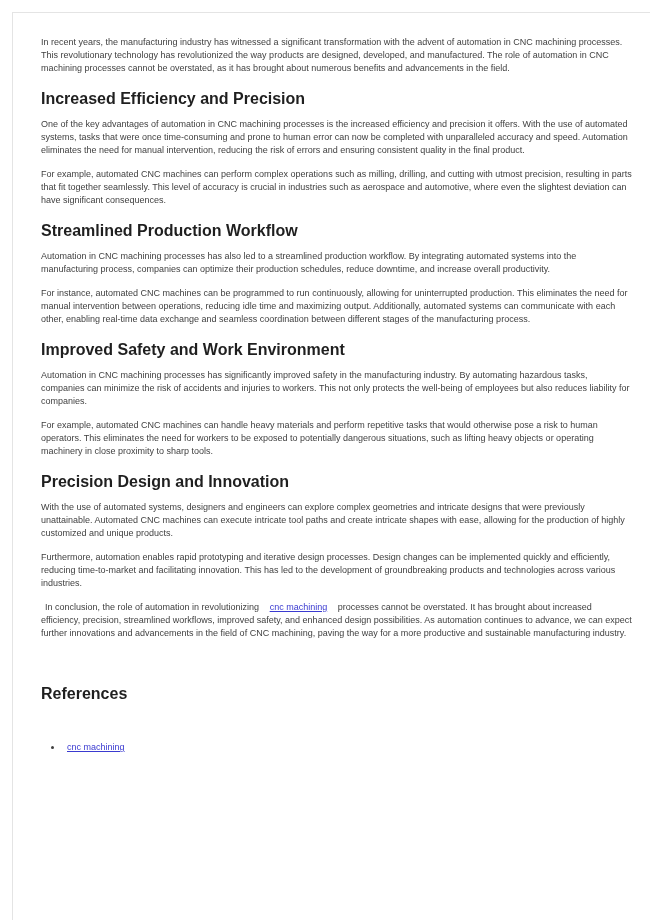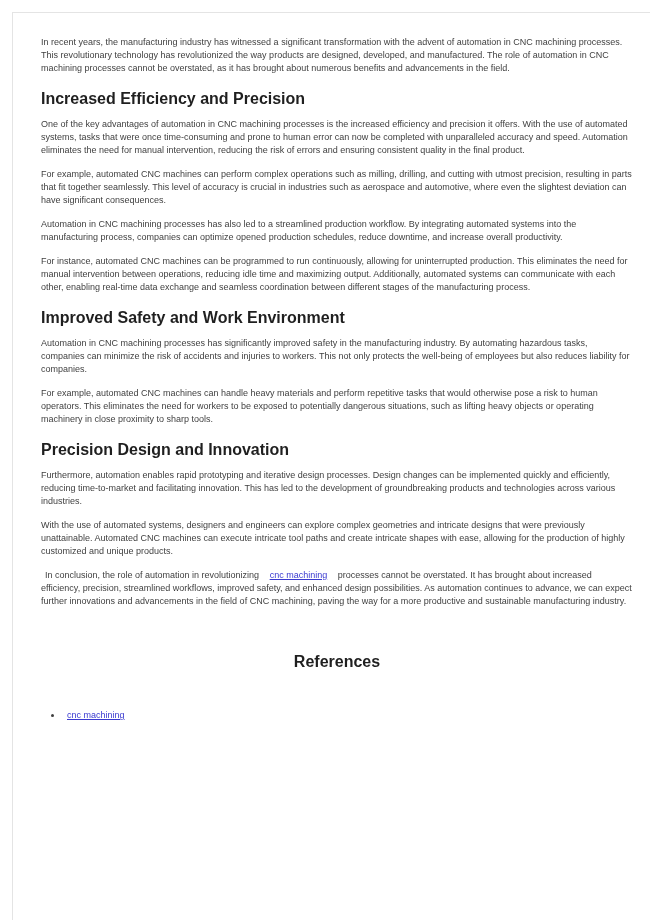--- a/index.html
+++ b/index.html
@@ -26,21 +26,20 @@
   }
   h2.section-heading {
     font-size: 16px;
     line-height: 15px;
     font-weight: bold;
     color: #1f1f1f;
     margin: 16px 0 12px 0;
   }
   h2.references-heading {
     margin-top: 46px;
-    text-align: center;
   }
   a.doc-link {
     color: #3a3ad0;
     cursor: pointer;
   }
   ul.reference-list {
     margin: 40px 0 0 6px;
     padding-left: 12px;
     list-style: disc outside;
     color: #3f3f3f;
@@ -54,30 +53,31 @@
 <body>
 
 <div class="page">
 
   <p class="body-text">In recent years, the manufacturing industry has witnessed a significant transformation with the advent of automation in CNC machining processes. This revolutionary technology has revolutionized the way products are designed, developed, and manufactured. The role of automation in CNC machining processes cannot be overstated, as it has brought about numerous benefits and advancements in the field.</p>
 
   <h2 class="section-heading">Increased Efficiency and Precision</h2>
   <p class="body-text">One of the key advantages of automation in CNC machining processes is the increased efficiency and precision it offers. With the use of automated systems, tasks that were once time-consuming and prone to human error can now be completed with unparalleled accuracy and speed. Automation eliminates the need for manual intervention, reducing the risk of errors and ensuring consistent quality in the final product.</p>
   <p class="body-text">For example, automated CNC machines can perform complex operations such as milling, drilling, and cutting with utmost precision, resulting in parts that fit together seamlessly. This level of accuracy is crucial in industries such as aerospace and automotive, where even the slightest deviation can have significant consequences.</p>
 
-  <p class="body-text">Automation in CNC machining processes has also led to a streamlined production workflow. By integrating automated systems into the manufacturing process, companies can optimize opened production schedules, reduce downtime, and increase overall productivity.</p>
+  <h2 class="section-heading">Streamlined Production Workflow</h2>
+  <p class="body-text">Automation in CNC machining processes has also led to a streamlined production workflow. By integrating automated systems into the manufacturing process, companies can optimize their production schedules, reduce downtime, and increase overall productivity.</p>
   <p class="body-text">For instance, automated CNC machines can be programmed to run continuously, allowing for uninterrupted production. This eliminates the need for manual intervention between operations, reducing idle time and maximizing output. Additionally, automated systems can communicate with each other, enabling real-time data exchange and seamless coordination between different stages of the manufacturing process.</p>
 
   <h2 class="section-heading">Improved Safety and Work Environment</h2>
   <p class="body-text">Automation in CNC machining processes has significantly improved safety in the manufacturing industry. By automating hazardous tasks, companies can minimize the risk of accidents and injuries to workers. This not only protects the well-being of employees but also reduces liability for companies.</p>
   <p class="body-text">For example, automated CNC machines can handle heavy materials and perform repetitive tasks that would otherwise pose a risk to human operators. This eliminates the need for workers to be exposed to potentially dangerous situations, such as lifting heavy objects or operating machinery in close proximity to sharp tools.</p>
 
   <h2 class="section-heading">Precision Design and Innovation</h2>
+  <p class="body-text">With the use of automated systems, designers and engineers can explore complex geometries and intricate designs that were previously unattainable. Automated CNC machines can execute intricate tool paths and create intricate shapes with ease, allowing for the production of highly customized and unique products.</p>
   <p class="body-text">Furthermore, automation enables rapid prototyping and iterative design processes. Design changes can be implemented quickly and efficiently, reducing time-to-market and facilitating innovation. This has led to the development of groundbreaking products and technologies across various industries.</p>
-  <p class="body-text">With the use of automated systems, designers and engineers can explore complex geometries and intricate designs that were previously unattainable. Automated CNC machines can execute intricate tool paths and create intricate shapes with ease, allowing for the production of highly customized and unique products.</p>
 
   <p class="body-text"><span>In conclusion, the role of automation in revolutionizing </span><a class="doc-link" href="#">cnc machining</a><span> processes cannot be overstated. It has brought about increased efficiency, precision, streamlined workflows, improved safety, and enhanced design possibilities. As automation continues to advance, we can expect further innovations and advancements in the field of CNC machining, paving the way for a more productive and sustainable manufacturing industry.</span></p>
 
   <h2 class="section-heading references-heading">References</h2>
 
   <ul class="reference-list">
     <li><a class="doc-link" href="#">cnc machining</a></li>
   </ul>
 
 </div>

